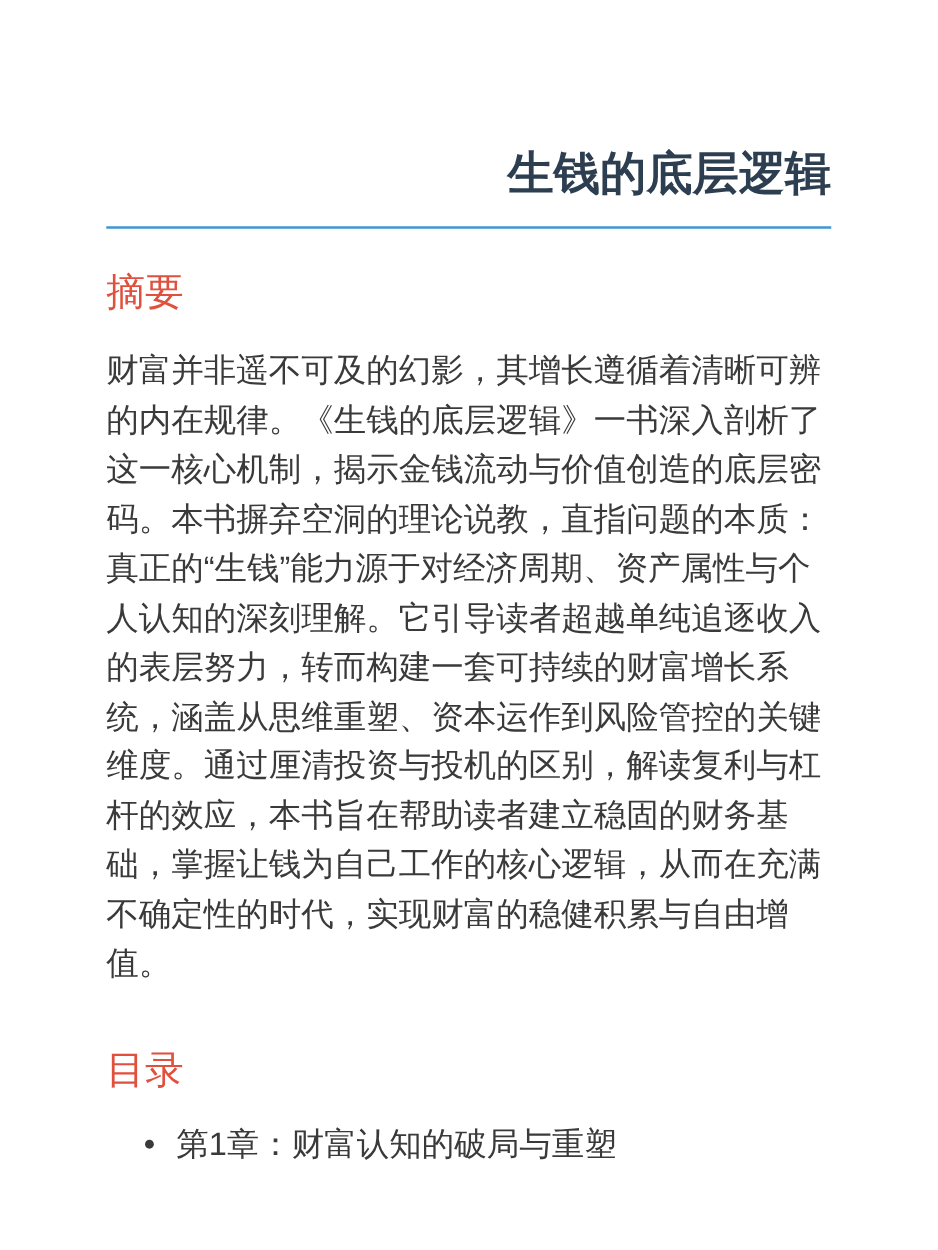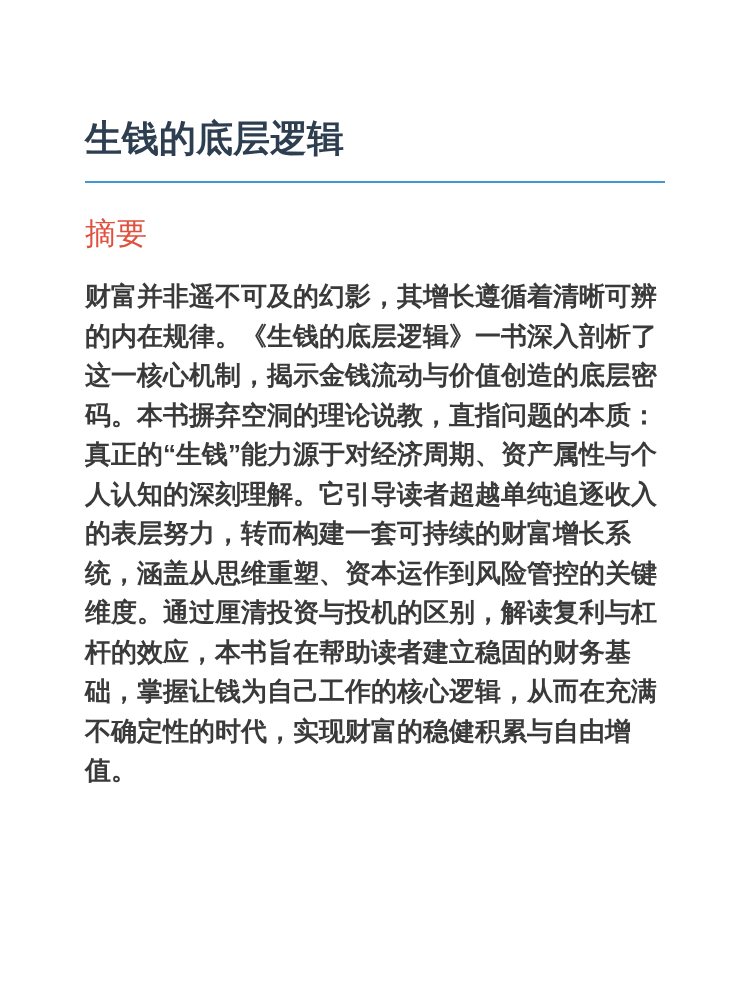--- a/index.html
+++ b/index.html
@@ -22,20 +22,21 @@
     width:750px;height:1000px;
     box-sizing:border-box;
     padding:0 85px;
   }
   .doc-title{
     margin:117px 0 0 0;
     font-size:37px;
     line-height:44px;
     font-weight:700;
     color:var(--title);
+    text-align:right;
   }
   .divider{
     border:none;
     margin:20px 0 0 0;
     height:2px;
     background:var(--divider);
   }
   .section-heading{
     margin:30px 0 0 0;
     font-size:31px;
@@ -47,21 +48,20 @@
     margin-top:44px;
   }
   .abstract-body{
     margin:22px 0 12px 0;
     width:580px;
     font-size:26px;
     line-height:39.5px;
     color:var(--body);
     text-align:left;
     word-break:normal;
-    font-weight:bold;
   }
   .toc-list{
     margin:18px 0 0 0;
     padding:0 0 0 30px;
     list-style:none;
   }
   .toc-list li{
     display:flex;
     align-items:flex-start;
     font-size:26px;
@@ -82,14 +82,23 @@
 
   <h1 class="doc-title">生钱的底层逻辑</h1>
 
   <hr class="divider">
 
   <section>
     <h2 class="section-heading">摘要</h2>
     <p class="abstract-body">财富并非遥不可及的幻影，其增长遵循着清晰可辨的内在规律。《生钱的底层逻辑》一书深入剖析了这一核心机制，揭示金钱流动与价值创造的底层密码。本书摒弃空洞的理论说教，直指问题的本质：真正的“生钱”能力源于对经济周期、资产属性与个人认知的深刻理解。它引导读者超越单纯追逐收入的表层努力，转而构建一套可持续的财富增长系统，涵盖从思维重塑、资本运作到风险管控的关键维度。通过厘清投资与投机的区别，解读复利与杠杆的效应，本书旨在帮助读者建立稳固的财务基础，掌握让钱为自己工作的核心逻辑，从而在充满不确定性的时代，实现财富的稳健积累与自由增值。</p>
   </section>
 
+  <section>
+    <h2 class="section-heading toc-heading">目录</h2>
+    <ul class="toc-list">
+      <li>
+        <span class="bullet">•</span>
+        <span>第1章：财富认知的破局与重塑</span>
+      </li>
+    </ul>
+  </section>
 
 </div>
 
 </body></html>

